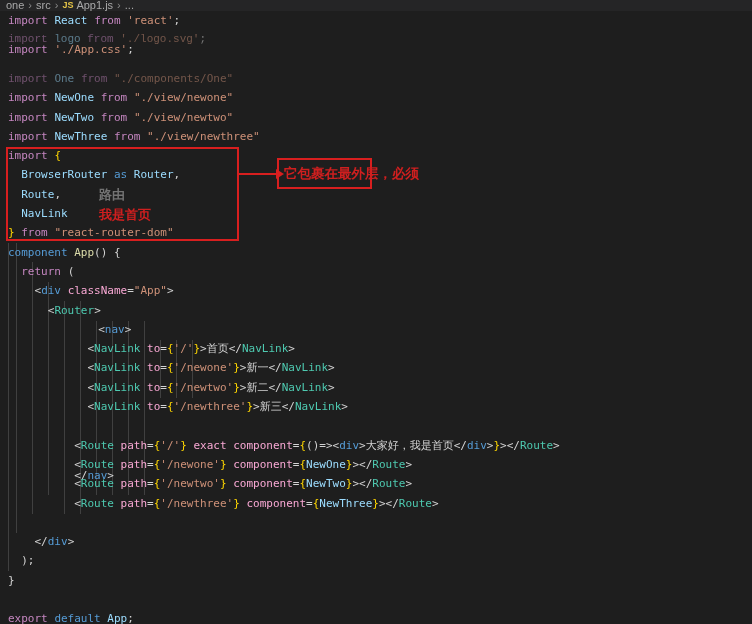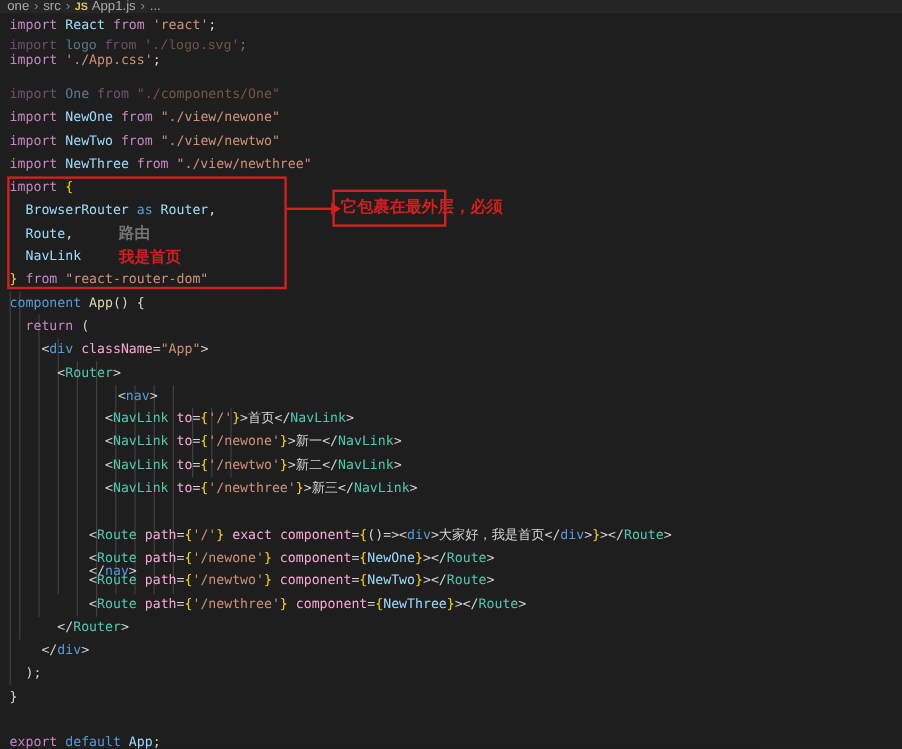--- a/index.html
+++ b/index.html
@@ -210,21 +210,20 @@
     <div class="line" style="top:423px;position:absolute;margin-top:32px;">          <span class="punct">&lt;/</span><span class="tagl">nav</span><span class="punct">&gt;</span></div>
     
     <div class="line" style="top:424.6px;position:absolute;">          <span class="punct">&lt;</span><span class="tag">Route</span> <span class="attr">path</span><span class="punct">=</span><span class="bracketY">{</span><span class="str">'/'</span><span class="bracketY">}</span> <span class="attr">exact</span> <span class="attr">component</span><span class="punct">=</span><span class="bracketY">{</span><span class="punct">()=&gt;&lt;</span><span class="tagl">div</span><span class="punct">&gt;</span><span class="txt">大家好，我是首页</span><span class="punct">&lt;/</span><span class="tagl">div</span><span class="punct">&gt;</span><span class="bracketY">}</span><span class="punct">&gt;&lt;/</span><span class="tag">Route</span><span class="punct">&gt;</span></div>
     
     <div class="line" style="top:443.9px;position:absolute;">          <span class="punct">&lt;</span><span class="tag">Route</span> <span class="attr">path</span><span class="punct">=</span><span class="bracketY">{</span><span class="str">'/newone'</span><span class="bracketY">}</span> <span class="attr">component</span><span class="punct">=</span><span class="bracketY">{</span><span class="var">NewOne</span><span class="bracketY">}</span><span class="punct">&gt;&lt;/</span><span class="tag">Route</span><span class="punct">&gt;</span></div>
     
     <div class="line" style="top:463.2px;position:absolute;">          <span class="punct">&lt;</span><span class="tag">Route</span> <span class="attr">path</span><span class="punct">=</span><span class="bracketY">{</span><span class="str">'/newtwo'</span><span class="bracketY">}</span> <span class="attr">component</span><span class="punct">=</span><span class="bracketY">{</span><span class="var">NewTwo</span><span class="bracketY">}</span><span class="punct">&gt;&lt;/</span><span class="tag">Route</span><span class="punct">&gt;</span></div>
     
     <div class="line" style="top:482.5px;position:absolute;">          <span class="punct">&lt;</span><span class="tag">Route</span> <span class="attr">path</span><span class="punct">=</span><span class="bracketY">{</span><span class="str">'/newthree'</span><span class="bracketY">}</span> <span class="attr">component</span><span class="punct">=</span><span class="bracketY">{</span><span class="var">NewThree</span><span class="bracketY">}</span><span class="punct">&gt;&lt;/</span><span class="tag">Route</span><span class="punct">&gt;</span></div>
     
-    <div class="line" style="top:501.8px;position:absolute;">      <span class="punct">&lt;/</span><span class="tag">Router</span><span class="punct">&gt;</span></div>
     
     <div class="line" style="top:521.1px;position:absolute;">    <span class="punct">&lt;/</span><span class="tagl">div</span><span class="punct">&gt;</span></div>
     
     <div class="line" style="top:540.4px;position:absolute;">  <span class="punct">);</span></div>
     
     <div class="line" style="top:559.7px;position:absolute;"><span class="punct">}</span></div>
     
     <div class="line" style="top:579px;position:absolute;">&nbsp;</div>
     
     <div class="line" style="top:598.3px;position:absolute;"><span class="kw">export</span> <span class="kw2">default</span> <span class="var">App</span><span class="punct">;</span></div>

